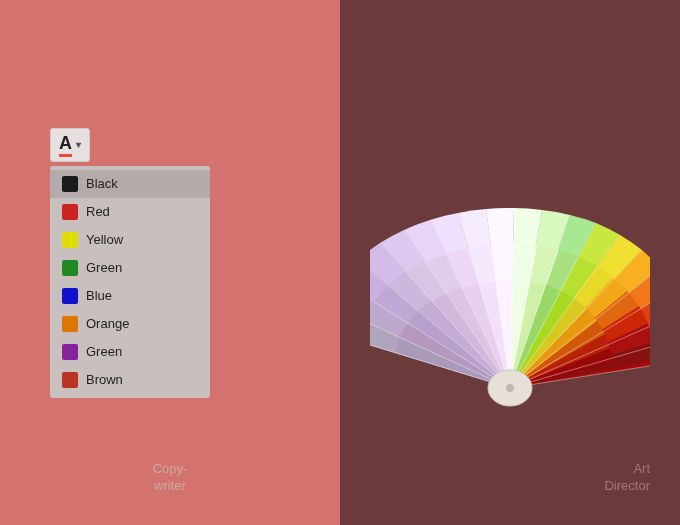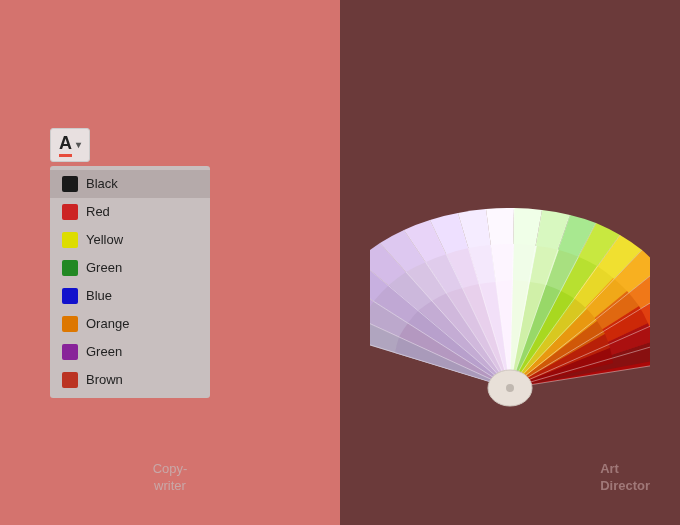--- a/index.html
+++ b/index.html
@@ -284,17 +284,17 @@
         <line x1="0" y1="0" x2="177" y2="-78" stroke="white" stroke-width="0.8" opacity="0.5"></line>
         <line x1="0" y1="0" x2="185" y2="-54" stroke="white" stroke-width="0.8" opacity="0.5"></line>
         <line x1="0" y1="0" x2="190" y2="-30" stroke="white" stroke-width="0.8" opacity="0.5"></line>
 
         <ellipse cx="0" cy="0" rx="22" ry="18" fill="#e8e0d8" stroke="#d0c8c0" stroke-width="1"></ellipse>
         <circle cx="0" cy="0" r="4" fill="#c0b8b0"></circle>
       </g>
     </svg>
   </div>
 
-  <div class="label-artdirector" style="position:absolute; bottom:30px; right:30px; color:#a07878; font-size:13px; text-align:left; font-weight:bold; line-height:1.3;">
+  <div class="label-artdirector" style="position:absolute; bottom:30px; right:30px; color:#a07878; font-size:13px; text-align:right; font-weight:normal; line-height:1.3;">
     <span>Art</span><br>
     <span>Director</span>
   </div>
 </div>
 
 </body></html>

